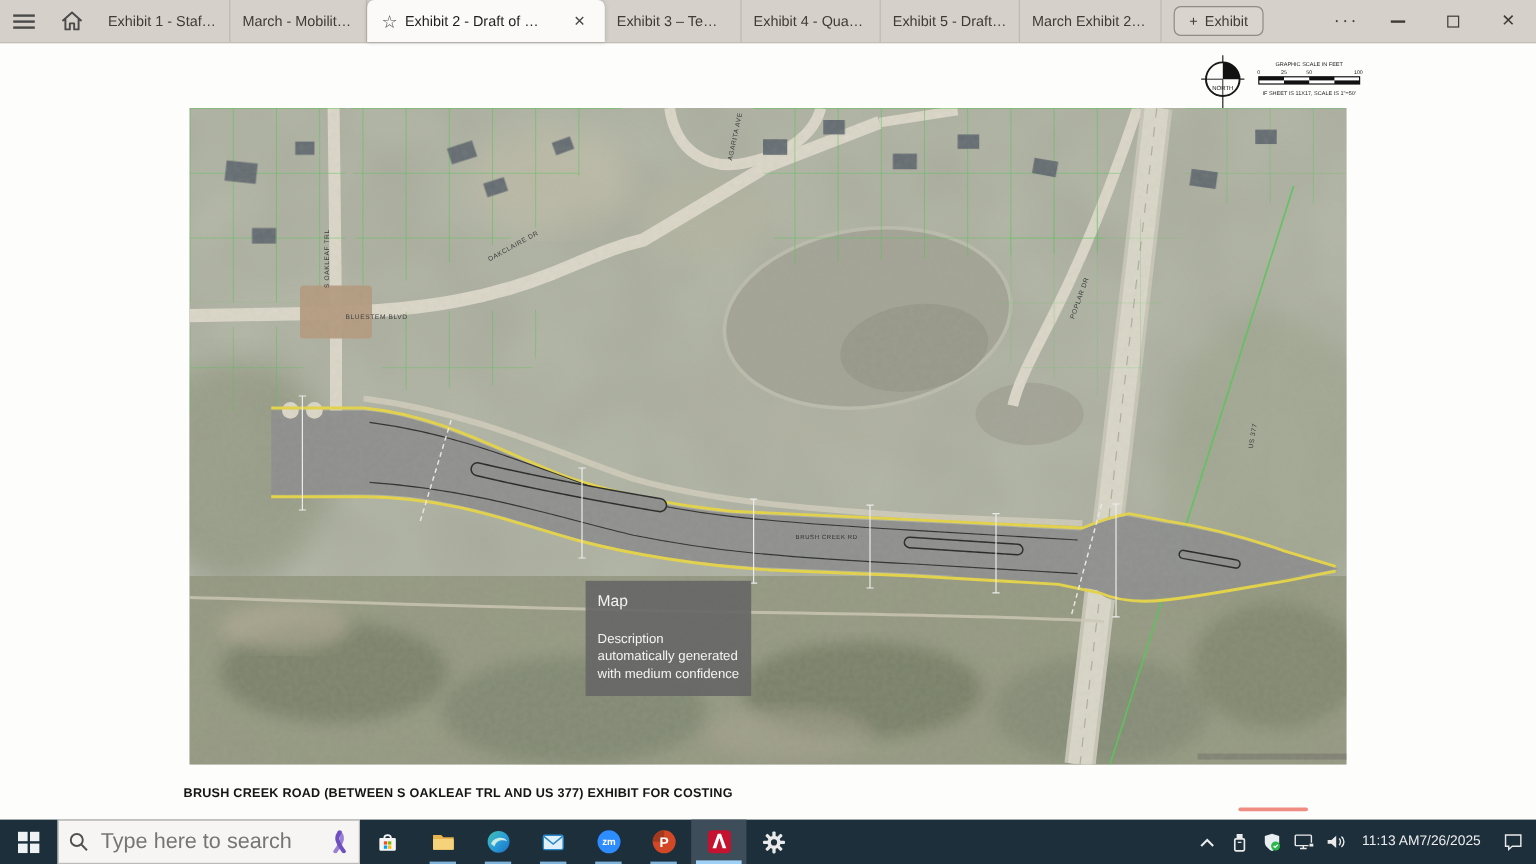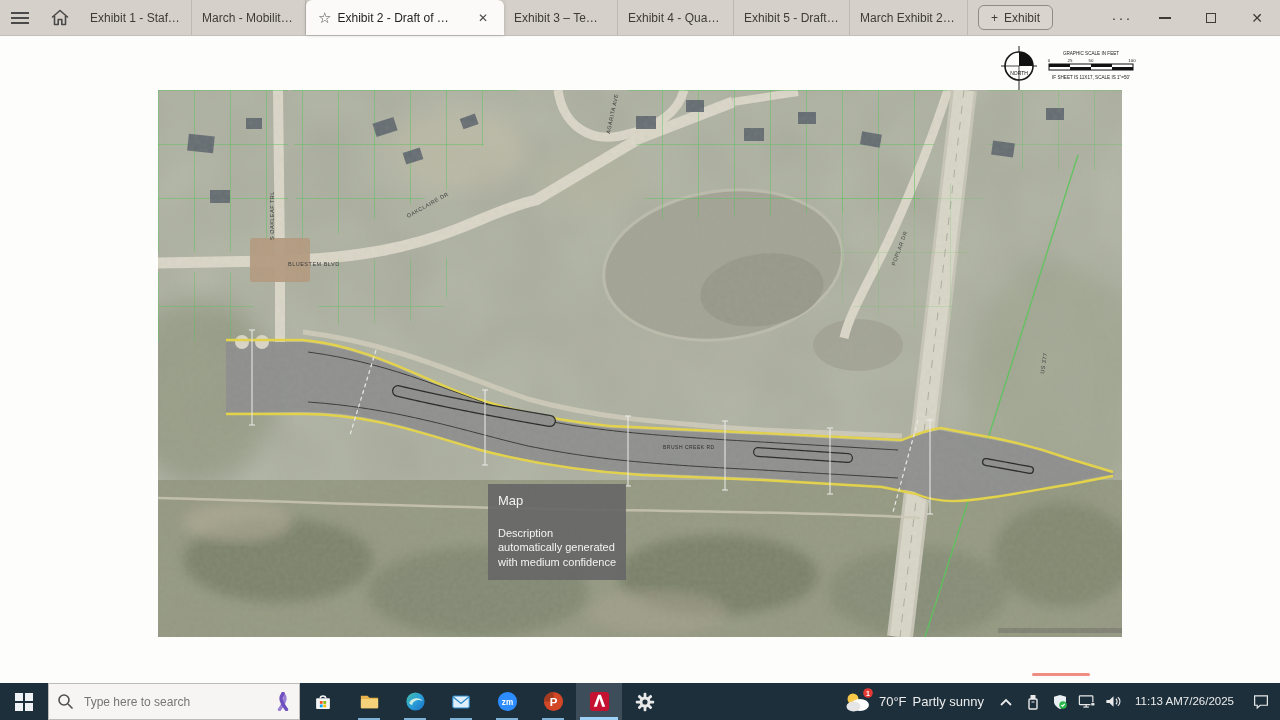--- a/index.html
+++ b/index.html
@@ -39,21 +39,21 @@
   .tooltip{position:absolute;left:488px;top:447px;width:138px;background:rgba(103,103,103,.92);
     color:#f3f3f3;padding:8px 10px 10px 10px;font-size:11px;line-height:1.35;}
   .tooltip .tt-title{margin-bottom:16px;font-size:13px;}
   
   .taskbar{position:absolute;left:0;bottom:0;width:1280px;height:37px;background:#1c2f3b;
     display:flex;align-items:stretch;color:#ececec;}
   .tk{display:flex;align-items:center;justify-content:center;position:relative;cursor:pointer;}
   .startb{width:48px;}
   .searchbox{width:252px;background:#f6f5f3;border:1px solid #bdbbb8;display:flex;align-items:center;
     padding:0 8px;gap:8px;}
-  .searchbox input{border:none;outline:none;background:transparent;font-size:12px;color:#4a4a4a;
+  .searchbox input{border:none;outline:none;background:transparent;font-size:18px;color:#4a4a4a;
     font-family:"Liberation Sans",sans-serif;flex:1;min-width:0;}
   .appico{width:46px;}
   .appico.activeapp{background:#3d4e5a;}
   .runline{position:absolute;bottom:0;left:12px;right:12px;height:2px;background:#7fb2d9;}
   .appico.activeapp .runline{left:4px;right:4px;height:3px;background:#9fd0f5;}
   .tray{display:flex;align-items:stretch;margin-left:auto;}
   .weather{display:flex;align-items:center;gap:6px;padding:0 8px;font-size:13px;white-space:nowrap;}
   .trayico{width:27px;}
   .clock{display:flex;flex-direction:row;justify-content:center;font-size:11.5px;line-height:1.3;
     padding:0 8px;text-align:left;white-space:nowrap;}
@@ -275,20 +275,21 @@
         <text x="505" y="359" font-size="5" fill="#2e2e2e">BRUSH CREEK RD</text>
       </g>
     </svg>
   </div>
 
   <div class="tooltip">
     <div class="tt-title">Map</div>
     <div>Description automatically generated with medium confidence</div>
   </div>
 
+  <div class="caption">BRUSH CREEK ROAD (BETWEEN S OAKLEAF TRL AND US 377) EXHIBIT FOR COSTING</div>
   <div class="redline"></div>
 </div>
 
 <div class="taskbar">
   <div class="tk startb">
     <svg width="18" height="18" viewBox="0 0 18 18">
         <g fill="#eef2f4">
       <rect x="0" y="0" width="8" height="8"></rect>
           <rect x="10" y="0" width="8" height="8"></rect>
       <rect x="0" y="10" width="8" height="8"></rect>
@@ -375,31 +376,20 @@
         <rect x="10.5" y="2" width="3" height="20" rx="1" transform="rotate(45 12 12)"></rect>
         <rect x="10.5" y="2" width="3" height="20" rx="1" transform="rotate(90 12 12)"></rect>
         <rect x="10.5" y="2" width="3" height="20" rx="1" transform="rotate(135 12 12)"></rect>
         <circle cx="12" cy="12" r="6"></circle>
         </g>
       <circle cx="12" cy="12" r="2.8" fill="#1c2f3b"></circle>
       </svg>
   </div>
 
   <div class="tray">
-    <div class="weather">
-      <svg width="30" height="27" viewBox="0 0 30 27">
-        <circle cx="10" cy="11" r="5.5" fill="#f7c948"></circle>
-        <ellipse cx="17" cy="17" rx="9" ry="6" fill="#fdfdfd"></ellipse>
-        <ellipse cx="10.5" cy="18.5" rx="7" ry="5" fill="#e6e6e6"></ellipse>
-        <circle cx="25" cy="5" r="4.8" fill="#e53935"></circle>
-        <text x="25" y="7.6" font-size="7" font-weight="bold" text-anchor="middle" fill="#fff" font-family="Liberation Sans, sans-serif">1</text>
-        </svg>
-      <span>70°F</span>
-      <span>Partly sunny</span>
-    </div>
     <div class="tk trayico">
       <svg width="14" height="10" viewBox="0 0 14 10">
           <path d="M2 8 L7 3 L12 8" fill="none" stroke="#eaeaea" stroke-width="1.8"></path>
         </svg>
     </div>
     <div class="tk trayico">
       <svg width="16" height="18" viewBox="0 0 16 18">
           <rect x="4" y="6" width="8" height="10" rx="1" fill="none" stroke="#eaeaea" stroke-width="1.4"></rect>
       <rect x="5.5" y="2" width="5" height="4" fill="#eaeaea"></rect>
           <line x1="6.5" y1="9" x2="9.5" y2="9" stroke="#eaeaea" stroke-width="1"></line>

